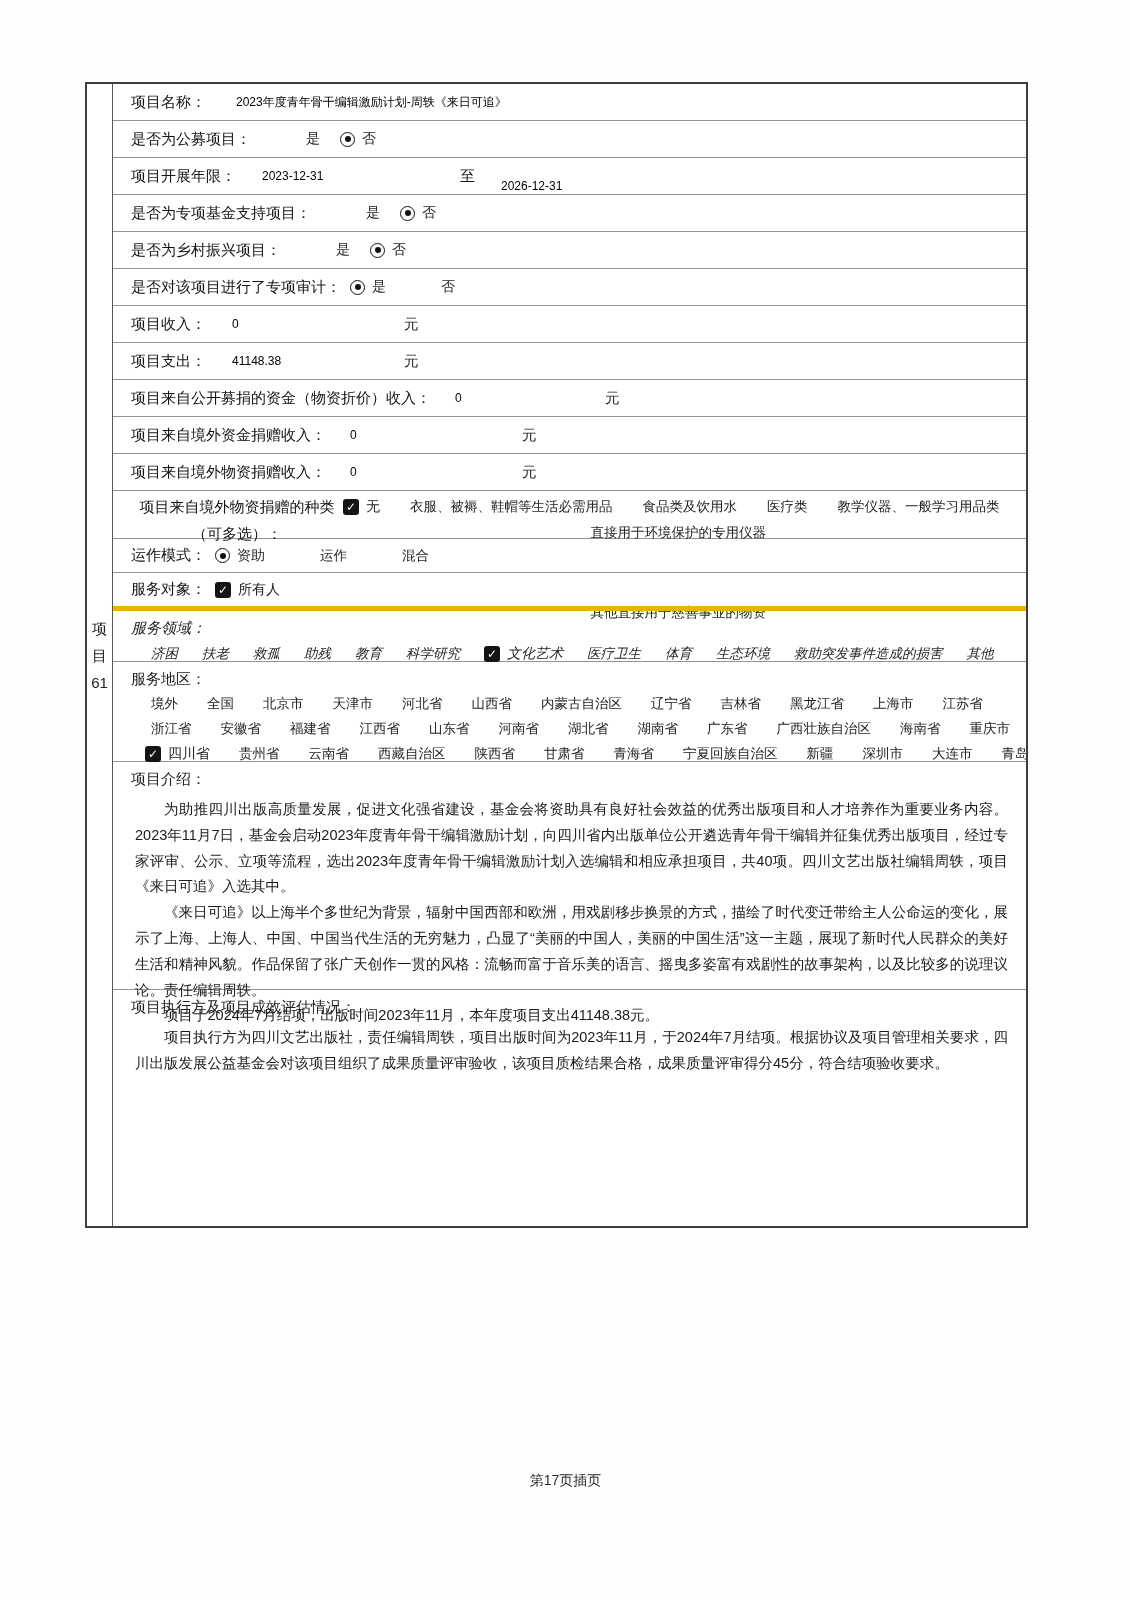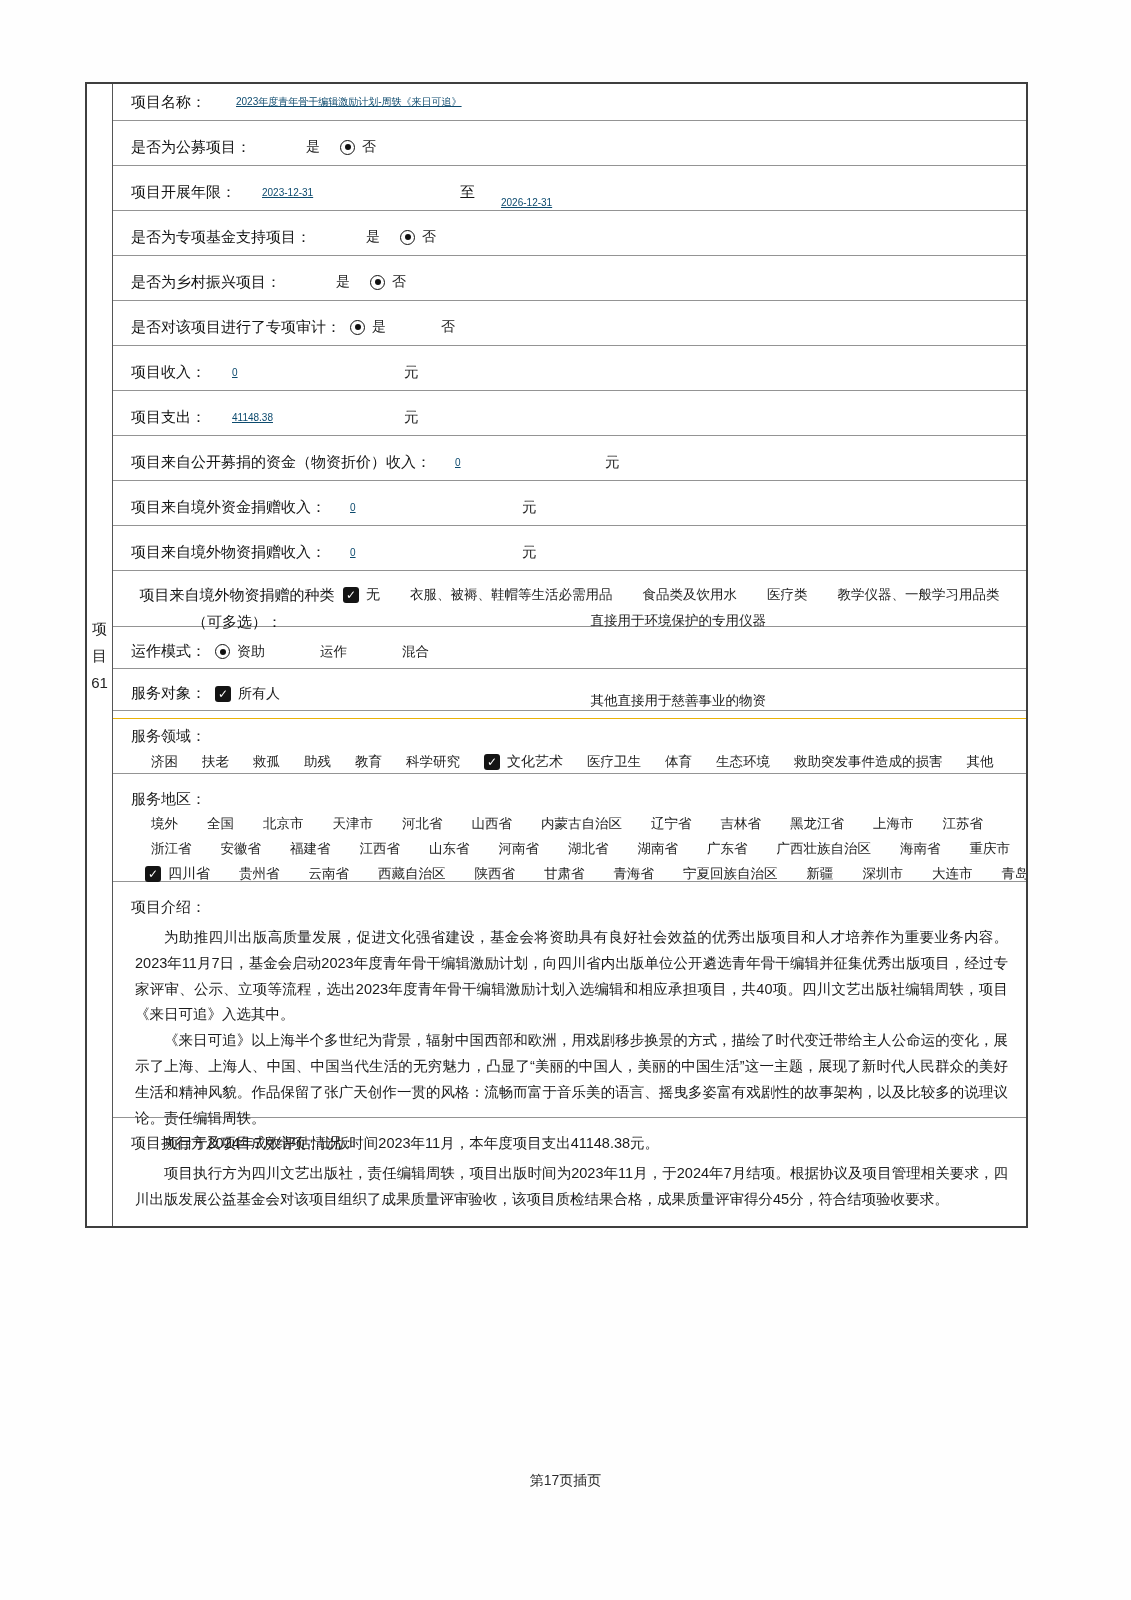--- a/index.html
+++ b/index.html
@@ -16,35 +16,35 @@
     position: absolute; left: 85px; top: 82px; width: 943px; height: 1146px;
     border: 2px solid #3f3f3f;
     display: flex;
     background: #fff;
   }
   .side-col {
     width: 26px; border-right: 1px solid #555;
     display: flex; flex-direction: column; align-items: center; justify-content: center;
     gap: 8px; font-size: 15px; color: #222; flex: none;
   }
-  .content-col { flex: 1; display: flex; flex-direction: column; overflow: hidden; gap: 8px; }
+  .content-col { flex: 1; display: flex; flex-direction: column; overflow: hidden; }
 
   .row {
     border-bottom: 1px solid #949494;
     padding: 0 14px 0 18px;
     display: flex; align-items: center;
     flex: none;
   }
   .h37 { height: 37px; } .h34 { height: 34px; } .h48 { height: 48px; }
-  .row.heavy-top { border-top: 1px solid #eab308; margin-top: -1px; }
+  .row.heavy-top { border-top: 5px solid #eab308; margin-top: -1px; font-style: italic; }
   .row.block { display: block; padding-top: 5px; }
   .row.last { border-bottom: none; }
 
   .lbl { font-size: 15px; color: #141414; white-space: nowrap; }
-  .val { font-size: 10px; color: #0c4a6e; text-decoration: underline; }
+  .val { font-size: 12px; color: #000000; }
   .unit { font-size: 14.5px; }
 
   .radio {
     width: 15px; height: 15px; border: 1.6px solid #111; border-radius: 50%;
     display: inline-flex; align-items: center; justify-content: center; flex: none;
     background: #fff;
   }
   .radio::after { content: ""; width: 6px; height: 6px; border-radius: 50%; background: #111; }
   .checkbox {
     width: 16px; height: 16px; background: #141414; border-radius: 3px;

